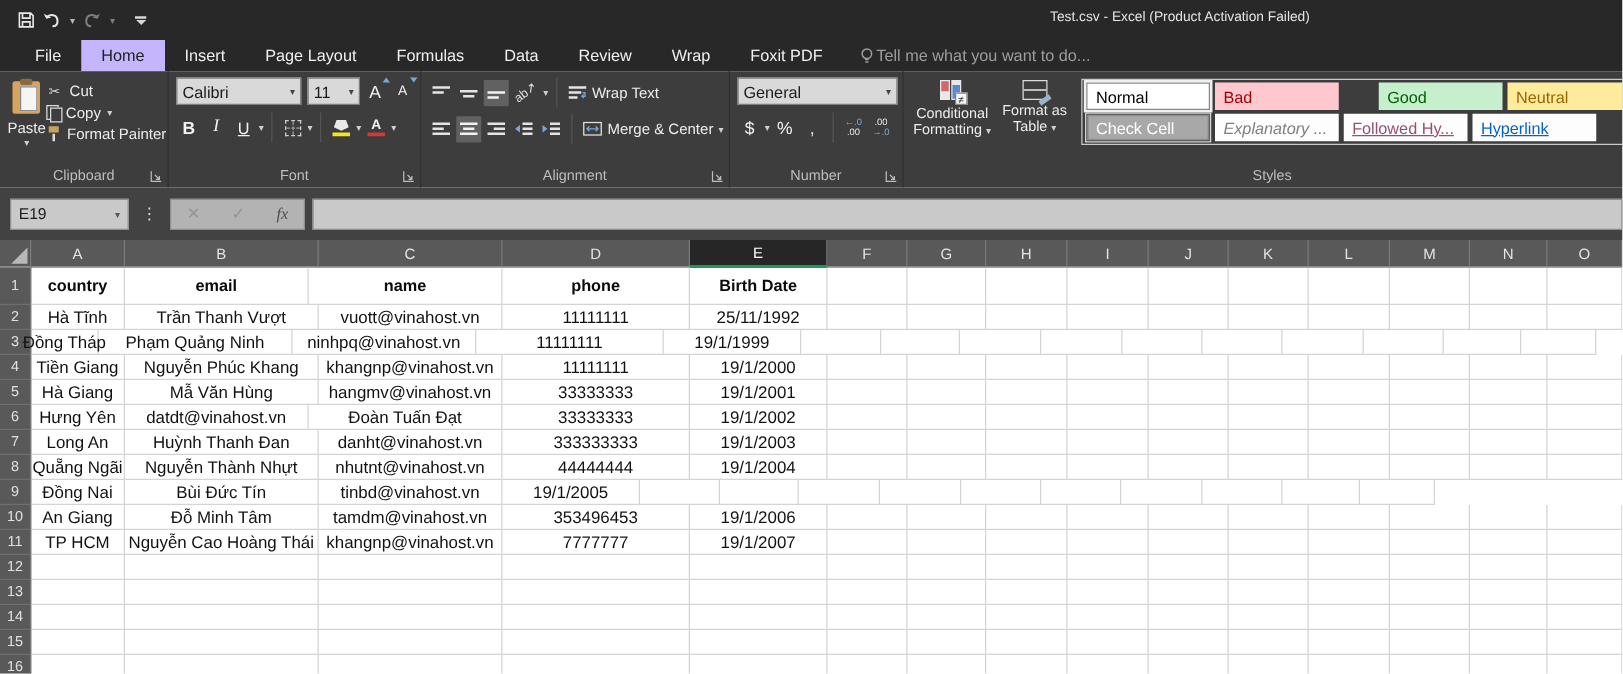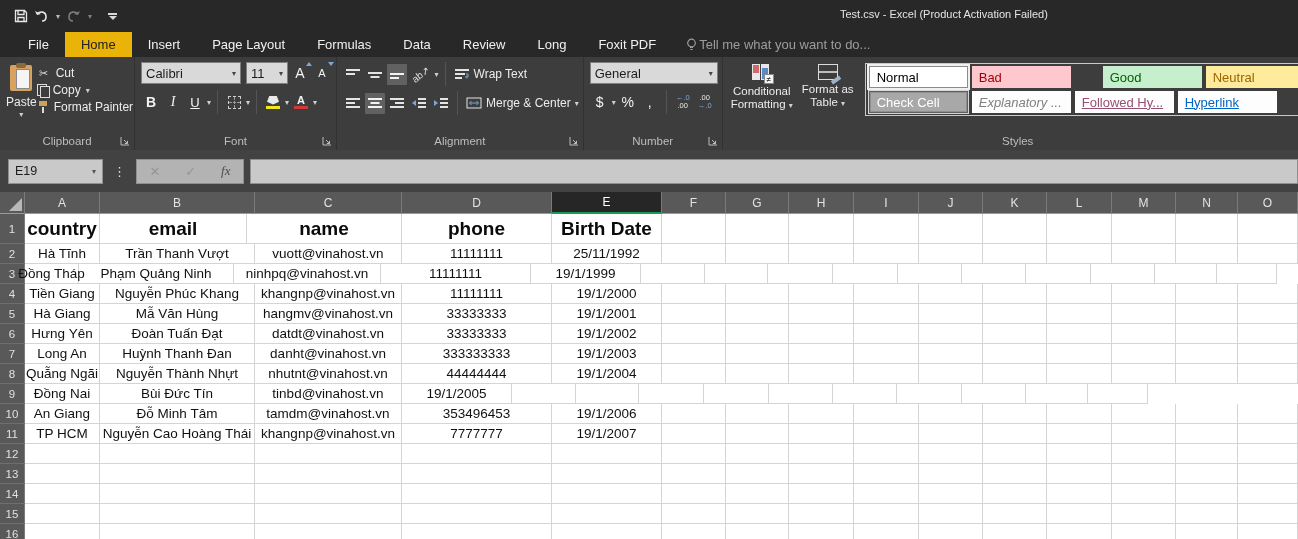--- a/index.html
+++ b/index.html
@@ -14,21 +14,21 @@
   .qat .caret { color:#b9b9b9; font-size:8px; margin-left:1px; }
   .qat .dim { color:#7e7e7e; }
   .qat-custom { display:inline-flex; flex-direction:column; align-items:center; margin-left:10px; }
   .qat-custom .bar { width:9px; height:2px; background:#d8d8d8; margin-bottom:1px; }
   .qat-custom .car { width:0;height:0;border-left:4px solid transparent;border-right:4px solid transparent;border-top:4px solid #d8d8d8; }
   .title-text { position:absolute; left:840px; top:8px; color:#e4e4e4; font-size:11px; white-space:nowrap; }
 
   
   .tabrow { height:25px; background:#282828; display:flex; align-items:stretch; padding-left:12px; flex:0 0 25px; }
   .tab { color:#f0f0f0; font-size:13px; padding:0 16px; display:flex; align-items:center; cursor:default; }
-  .tab.active { background:#eab308; color:#212121; }
+  .tab.active { background:#c4b5fd; color:#212121; }
   .tellme { display:flex; align-items:center; gap:2px; margin-left:14px; color:#9d9d9d; font-size:13px; }
 
   
   .ribbon { height:93px; background:#3d3d3d; display:flex; flex:0 0 93px; color:#ececec; }
   .group { position:relative; border-right:1px solid #313131; display:flex; flex-direction:column; padding:5px 4px 0 6px; }
   .group-label { position:absolute; bottom:3px; left:0; right:0; text-align:center; font-size:11.5px; color:#bdbdbd; }
   .launcher { position:absolute; bottom:4px; right:4px; width:10px; height:10px; }
   .launcher svg { display:block; }
   .g-body { display:flex; flex:1 1 auto; }
 
@@ -128,21 +128,21 @@
   
   .grid { flex:1 1 auto; overflow:hidden; background:#ffffff; display:flex; flex-direction:column; }
   .ghead { display:flex; height:22px; flex:0 0 22px; background:#595959; }
   .corner { width:25px; flex:0 0 25px; position:relative; background:#595959; border-right:1px solid #7a7a7a; border-bottom:1px solid #9a9a9a; }
   .corner .tri { position:absolute; right:2px; bottom:2px; width:0; height:0; border-left:13px solid transparent; border-bottom:13px solid #b8b8b8; }
   .col-h { flex:0 0 auto; display:flex; align-items:center; justify-content:center; color:#e3e3e3; font-size:12px; border-right:1px solid #7a7a7a; border-bottom:1px solid #9a9a9a; }
   .col-h.sel { background:#262626; color:#fff; border-bottom:2px solid #1a9a55; }
   .grow { display:flex; flex:0 0 auto; }
   .row-h { width:25px; flex:0 0 25px; background:#595959; color:#e0e0e0; font-size:11.5px; display:flex; align-items:center; justify-content:center; border-right:1px solid #7a7a7a; border-bottom:1px solid #6e6e6e; }
   .cell { flex:0 0 auto; display:flex; align-items:center; justify-content:center; font-size:13.5px; color:#111; border-right:1px solid #d4d4d4; border-bottom:1px solid #d4d4d4; white-space:nowrap; overflow:visible; }
-  .hdr-row .cell { font-weight:700; font-size:19px; color:#0a0a0a; }
+  .hdr-row .cell { font-weight:700; font-size:13px; color:#0a0a0a; }
 </style>
 </head>
 <body>
 
 <div class="app">
 
   <div class="titlebar">
     <div class="qat">
       <span class="btn">
         <svg width="14" height="14" viewBox="0 0 14 14">
@@ -173,21 +173,21 @@
 
   <div class="tabrow">
     <div style="display:flex">
         <div class="tab">File</div>
         <div class="tab active">Home</div>
         <div class="tab">Insert</div>
         <div class="tab">Page Layout</div>
         <div class="tab">Formulas</div>
         <div class="tab">Data</div>
         <div class="tab">Review</div>
-        <div class="tab">Long</div>
+        <div class="tab">Wrap</div>
         <div class="tab">Foxit PDF</div>
       </div>
     <div class="tellme">
       <svg width="11" height="14" viewBox="0 0 11 14">
           <circle cx="5.5" cy="5" r="3.8" fill="none" stroke="#9d9d9d" stroke-width="1.2"></circle>
           <path d="M4 9.5 h3 M4.3 11.5 h2.4" stroke="#9d9d9d" stroke-width="1.2"></path>
         </svg>
       <span>Tell me what you want to do...</span>
     </div>
   </div>
@@ -565,22 +565,22 @@
           <div class="cell" style="width: 64px;"></div>
           <div class="cell" style="width: 64px;"></div>
           <div class="cell" style="width: 65px;"></div>
           <div class="cell" style="width: 64px;"></div>
           <div class="cell" style="width: 62px;"></div>
           <div class="cell" style="width: 60px;"></div>
         </div>
         <div class="grow" style="height: 20px;">
           <div class="row-h">6</div>
           <div class="cell" style="width: 75px;">Hưng Yên</div>
+          <div class="cell" style="width: 147px;">datdt@vinahost.vn</div>
           <div class="cell" style="width: 155px;">Đoàn Tuấn Đạt</div>
-          <div class="cell" style="width: 147px;">datdt@vinahost.vn</div>
           <div class="cell" style="width: 150px;">33333333</div>
           <div class="cell" style="width: 110px;">19/1/2002</div>
           <div class="cell" style="width: 64px;"></div>
           <div class="cell" style="width: 63px;"></div>
           <div class="cell" style="width: 65px;"></div>
           <div class="cell" style="width: 65px;"></div>
           <div class="cell" style="width: 64px;"></div>
           <div class="cell" style="width: 64px;"></div>
           <div class="cell" style="width: 65px;"></div>
           <div class="cell" style="width: 64px;"></div>

